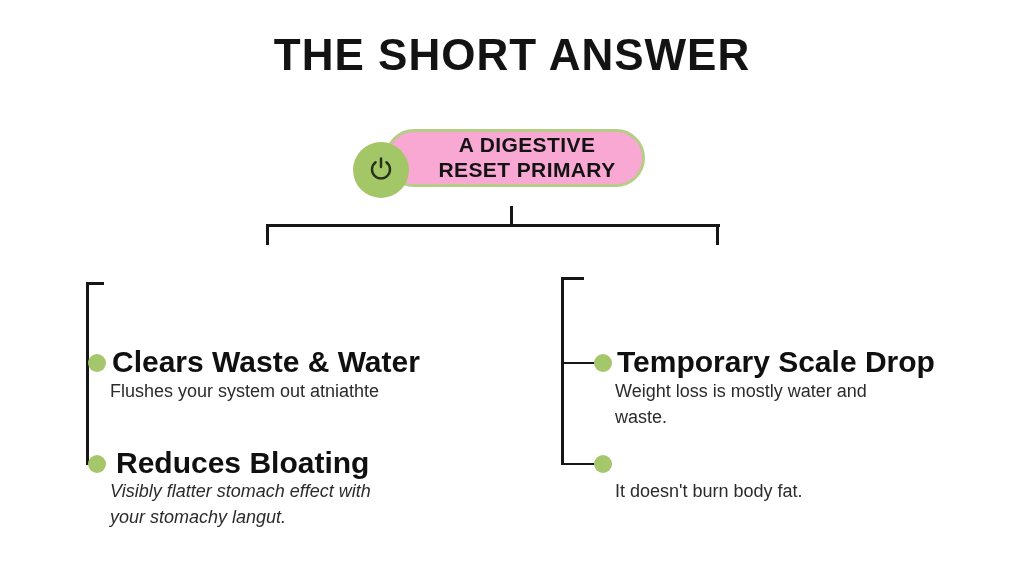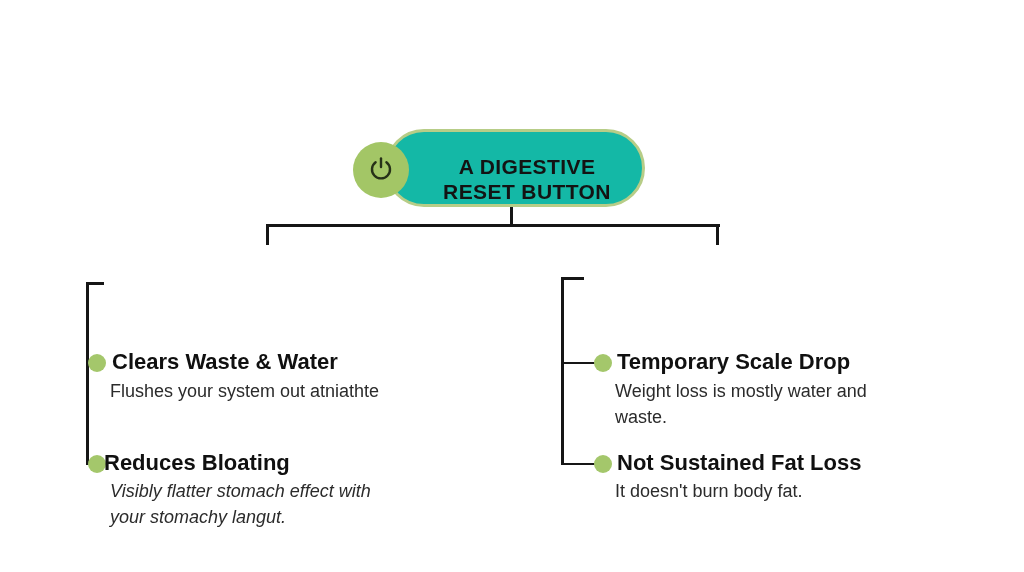--- a/index.html
+++ b/index.html
@@ -20,23 +20,23 @@
   .lb-stub{left:86px;top:282px;width:18px;height:2.5px;}
   .lb-v{left:86px;top:282px;width:2.5px;height:183px;}
   .lb-t1{left:86px;top:361.5px;width:12px;height:2.5px;}
   .lb-t2{left:86px;top:462.5px;width:12px;height:2.5px;}
   .rb-stub{left:561px;top:277px;width:23px;height:2.5px;}
   .rb-v{left:561px;top:277px;width:2.5px;height:188px;}
   .rb-t1{left:561px;top:361.5px;width:36px;height:2.5px;}
   .rb-t2{left:561px;top:462.5px;width:36px;height:2.5px;}
   
   .root-pill{
-    position:absolute;left:385px;top:129px;width:260px;height:78px;box-sizing:border-box;
-    background:#14b8a6;border:3px solid #b7cd87;border-radius:40px;
-    display:flex;align-items:flex-end;justify-content:center;padding-left:24px;
+    position:absolute;left:385px;top:129px;width:260px;height:58px;box-sizing:border-box;
+    background:#f9a8d4;border:3px solid #b7cd87;border-radius:40px;
+    display:flex;align-items:flex-start;justify-content:center;padding-left:24px;
   }
   .root-text{font-size:21px;font-weight:bold;line-height:25px;text-align:center;letter-spacing:.4px;color:#131313;}
   .root-text span{display:block;}
   .power-circle{
     position:absolute;left:353px;top:142px;width:56px;height:56px;border-radius:50%;
     background:#a3c666;display:flex;align-items:center;justify-content:center;
   }
   
   .hdr-pill{position:absolute;background:#a6c76a;border-radius:36px;}
   .hdr-left{left:103px;top:243px;width:334px;height:71px;}
@@ -51,43 +51,44 @@
     position:absolute;top:0;bottom:0;right:6px;display:flex;flex-direction:column;
     align-items:center;justify-content:center;text-align:center;
     font-size:20px;font-weight:bold;line-height:24.5px;letter-spacing:.4px;color:#15200d;
   }
   .hdr-left .hdr-text{left:64px;}
   .hdr-right .hdr-text{left:70px;}
   
   .dot{position:absolute;width:18px;height:18px;border-radius:50%;background:#a4c76b;}
   .d1{left:88px;top:354px;} .d2{left:88px;top:455px;}
   .d3{left:594px;top:354px;} .d4{left:594px;top:455px;}
-  .item-heading{position:absolute;font-size:22px;font-weight:bold;line-height:26px;color:#101010;white-space:nowrap;}
+  .item-heading{position:absolute;font-size:30px;font-weight:bold;line-height:26px;color:#101010;white-space:nowrap;}
   .item-body{position:absolute;font-size:18px;line-height:25.5px;color:#2b2b2b;white-space:nowrap;}
   .item-body span{display:block;}
   .lh1{left:112px;top:349px;} .lb1{left:110px;top:379px;}
-  .lh2{left:104px;top:450px;} .lb2{left:110px;top:479px;font-style:italic;}
+  .lh2{left:116px;top:450px;} .lb2{left:110px;top:479px;font-style:italic;}
   .rh1{left:617px;top:349px;} .rb1{left:615px;top:379px;}
   .rh2{left:617px;top:450px;} .rb2{left:615px;top:479px;}
 </style>
 </head>
 <body>
 
 <div class="canvas">
 
+  <h1 class="page-title">THE SHORT ANSWER</h1>
 
   <div class="line c-v-root"></div>
   <div class="line c-h-main"></div>
   <div class="line c-v-left"></div>
   <div class="line c-v-right"></div>
 
   <div class="root-pill">
     <div class="root-text">
       <span>A DIGESTIVE</span>
-      <span>RESET BUTTON</span>
+      <span>RESET PRIMARY</span>
     </div>
   </div>
   <div class="power-circle">
     <svg width="30" height="30" viewBox="0 0 30 30">
       <path d="M15 3.5 V12" fill="none" stroke="#263118" stroke-width="2.4" stroke-linecap="round"></path>
       <path d="M9.6 7.2 a 9 9 0 1 0 10.8 0" fill="none" stroke="#263118" stroke-width="2.4" stroke-linecap="round"></path>
     </svg>
   </div>
 
 
@@ -115,19 +116,18 @@
   <div class="item-body lb2">
     <span>Visibly flatter stomach effect with</span>
     <span>your stomachy langut.</span>
   </div>
 
   <div class="item-heading rh1">Temporary Scale Drop</div>
   <div class="item-body rb1">
     <span>Weight loss is mostly water and</span>
     <span>waste.</span>
   </div>
-  <div class="item-heading rh2">Not Sustained Fat Loss</div>
   <div class="item-body rb2">
     <span>It doesn't burn body fat.</span>
     <span></span>
   </div>
 
 </div>
 
 </body></html>

